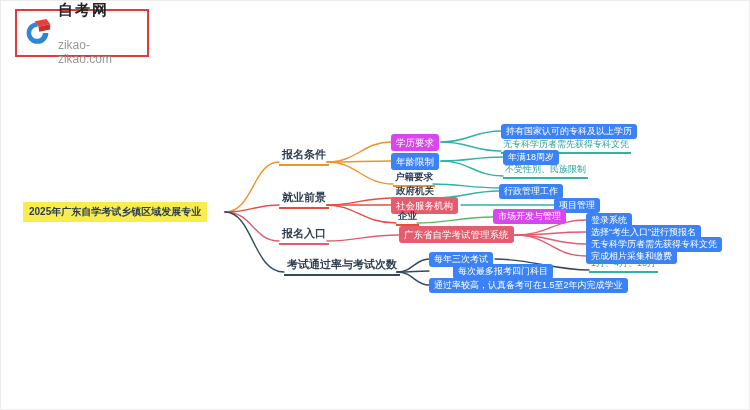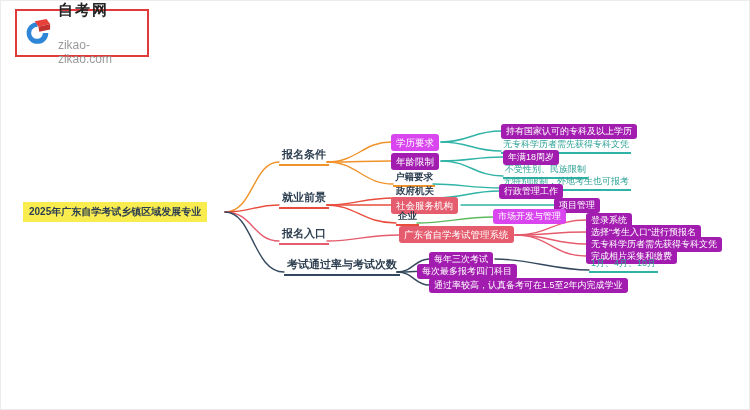--- a/index.html
+++ b/index.html
@@ -17,21 +17,21 @@
 
   .root-node { background:#f8ec4f; color:#2c3e50; font-weight:bold; font-size:10px;
                padding:3px 6px; border-radius:0; }
   .branch-label { font-size:11px; font-weight:bold; color:#2c3e50;
                   padding:0 3px 2px 3px; border-bottom:2px solid #999; }
   .sub-label { font-size:9.5px; font-weight:bold; color:#2c3e50;
                padding:0 2px 1px 2px; border-bottom:2px solid #999; }
   .node-box { font-size:9px; color:#fff; padding:2px 5px; border-radius:3px; line-height:1.25; }
   .lv2 { font-size:9.5px; padding:2.5px 5px; }
   .box-green { background:#d946ef; }
-  .box-teal  { background:#a21caf; }
+  .box-teal  { background:#3b82f6; }
   .box-red   { background:#e45c6d; }
   .leaf-text { font-size:9px; color:#2fa396; padding:0 2px 1px 2px;
                border-bottom:2px solid #2fb3a6;text-align:center; }
 </style>
 </head>
 <body>
 
 <div class="stage">
 
   <svg class="wires" width="750" height="410" viewBox="0 0 750 410">
@@ -91,35 +91,34 @@
   <div class="abs branch-label" style="left:283px;top:256px;border-color:#34495e">考试通过率与考试次数</div>
 
   <div class="abs node-box lv2 box-green" style="left:390px;top:133px">学历要求</div>
   <div class="abs node-box lv2 box-teal" style="left:390px;top:152px">年龄限制</div>
   <div class="abs sub-label" style="left:392px;top:170px;border-color:#f0932b">户籍要求</div>
 
   <div class="abs node-box box-teal" style="left:500px;top:123px">持有国家认可的专科及以上学历</div>
   <div class="abs leaf-text" style="left:500px;top:137px">无专科学历者需先获得专科文凭</div>
   <div class="abs node-box box-teal" style="left:502px;top:149px">年满18周岁</div>
   <div class="abs leaf-text" style="left:502px;top:162px">不受性别、民族限制</div>
-  <div class="abs leaf-text" style="left:500px;top:174px">无特别限制，外地考生也可报考</div>
 
   <div class="abs sub-label" style="left:393px;top:184px;border-color:#e74c3c">政府机关</div>
   <div class="abs node-box lv2 box-red" style="left:390px;top:196px">社会服务机构</div>
   <div class="abs sub-label" style="left:395px;top:209px;border-color:#e74c3c">企业</div>
 
   <div class="abs node-box box-teal" style="left:498px;top:183px">行政管理工作</div>
   <div class="abs node-box box-teal" style="left:553px;top:197px">项目管理</div>
   <div class="abs node-box box-green" style="left:492px;top:208px">市场开发与管理</div>
 
   <div class="abs node-box lv2 box-red" style="left:398px;top:225px">广东省自学考试管理系统</div>
 
   <div class="abs node-box box-teal" style="left:585px;top:212px">登录系统</div>
   <div class="abs node-box box-teal" style="left:585px;top:224px">选择“考生入口”进行预报名</div>
   <div class="abs node-box box-teal" style="left:585px;top:236px">无专科学历者需先获得专科文凭</div>
   <div class="abs node-box box-teal" style="left:585px;top:248px">完成相片采集和缴费</div>
 
   <div class="abs node-box box-teal" style="left:428px;top:251px">每年三次考试</div>
   <div class="abs leaf-text" style="left:588px;top:256px">1月、4月、10月</div>
-  <div class="abs node-box box-teal" style="left:416px;top:263px">每次最多报考四门科目</div>
+  <div class="abs node-box box-teal" style="left:452px;top:263px">每次最多报考四门科目</div>
   <div class="abs node-box box-teal" style="left:428px;top:277px">通过率较高，认真备考可在1.5至2年内完成学业</div>
 
 </div>
 
 </body></html>

